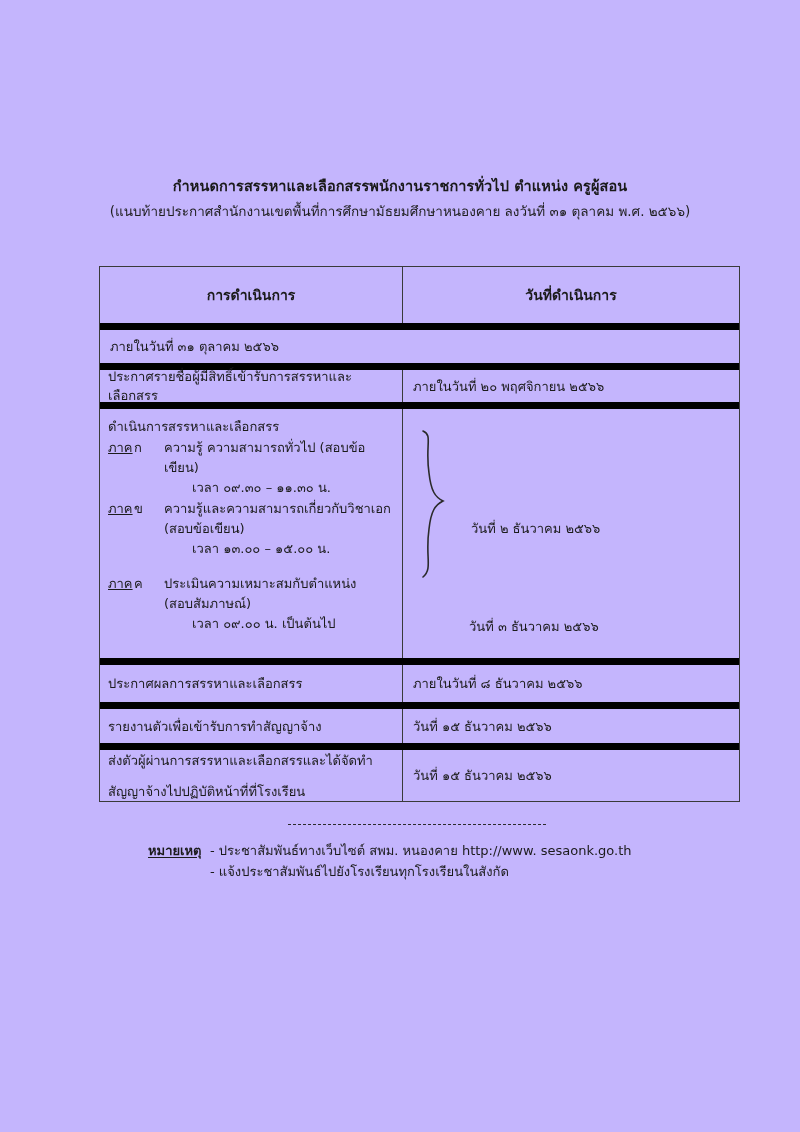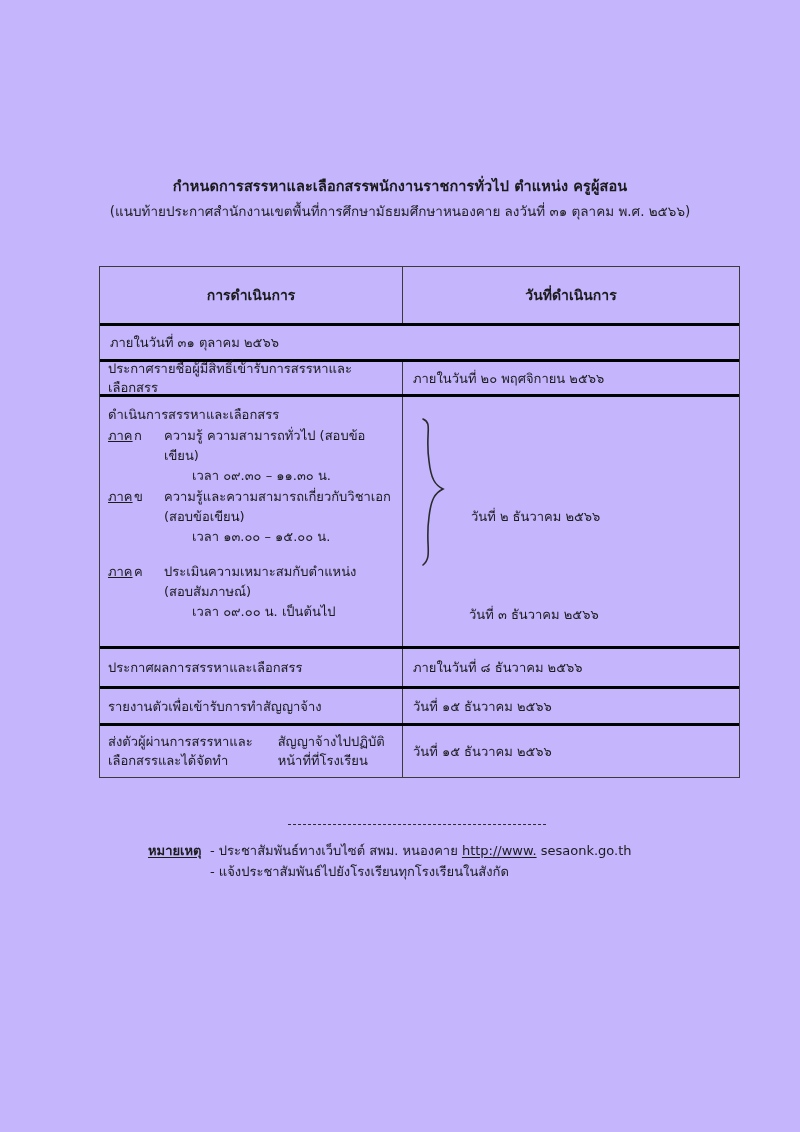--- a/index.html
+++ b/index.html
@@ -50,21 +50,21 @@
   .table {
     position: absolute;
     left: 99px;
     top: 266px;
     width: 641px;
     border: 1px solid #3a3a3a;
     box-sizing: border-box;
   }
   .row {
     display: flex;
-    border-bottom: 3px solid #000000;
+    border-bottom: 7px solid #000000;
     box-sizing: border-box;
   }
   .row.last { border-bottom: none; }
   .cell-left {
     width: 303px;
     box-sizing: border-box;
     border-right: 1px solid #3a3a3a;
     padding: 6px 7px 6px 8px;
     font-size: 13px;
     line-height: 19px;
@@ -93,21 +93,21 @@
   .r-announce .cell-right { height: 33px; display: flex; align-items: center; }
   .r-apply .cell-left,
   .r-apply .cell-right { height: 30px; display: flex; align-items: center; }
   .r-eligible .cell-left,
   .r-eligible .cell-right { height: 32px; display: flex; align-items: center; }
 
   .r-result .cell-left,
   .r-result .cell-right { height: 37px; display: flex; align-items: center; }
   .r-report .cell-left,
   .r-report .cell-right { height: 34px; display: flex; align-items: center; }
-  .r-send .cell-left { height: 51px; display: flex; flex-direction: row; justify-content: center; gap: 12px; }
+  .r-send .cell-left { height: 51px; display: flex; flex-direction: column; justify-content: center; gap: 12px; }
   .r-send .cell-right { height: 51px; display: flex; align-items: center; }
 
   
   .r-process .cell-left { height: 249px; padding-top: 8px; }
   .r-process .cell-right { height: 249px; padding: 0; }
 
   .proc-title { font-size: 13px; line-height: 20px; }
   .proc-item {
     display: flex;
     font-size: 13px;
@@ -158,21 +158,21 @@
   .note-row { display: flex; }
   .note-label {
     width: 62px;
     flex: none;
     font-weight: 700;
     text-decoration: underline;
     text-underline-offset: 2px;
   }
   .note-label.blank { text-decoration: none; }
   .note-text { flex: 1; }
-  .url-u { text-decoration: underline; text-underline-offset: 2px; }
+  .url-u { text-underline-offset: 2px; }
 </style>
 </head>
 <body>
 
 <div class="page">
 
   <div class="header">
     <div class="line1">กำหนดการสรรหาและเลือกสรรพนักงานราชการทั่วไป ตำแหน่ง ครูผู้สอน</div>
     <div class="line3">(แนบท้ายประกาศสำนักงานเขตพื้นที่การศึกษามัธยมศึกษาหนองคาย ลงวันที่ ๓๑ ตุลาคม พ.ศ. ๒๕๖๖)</div>
   </div>

